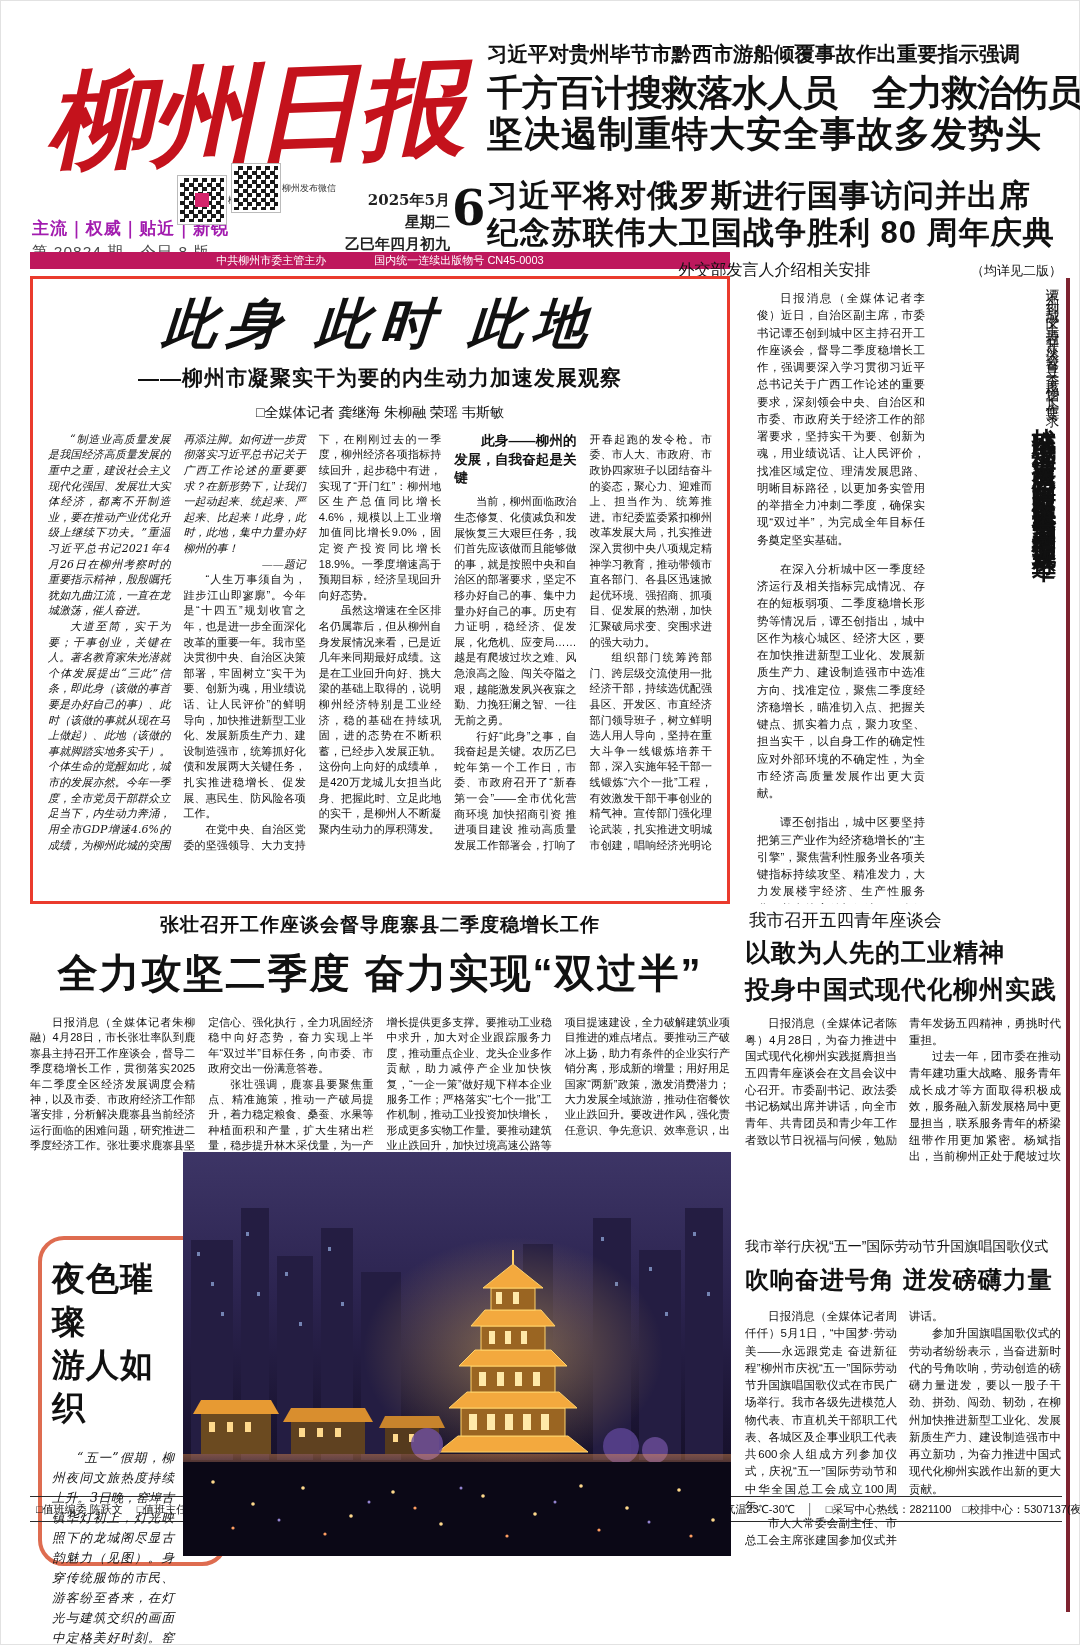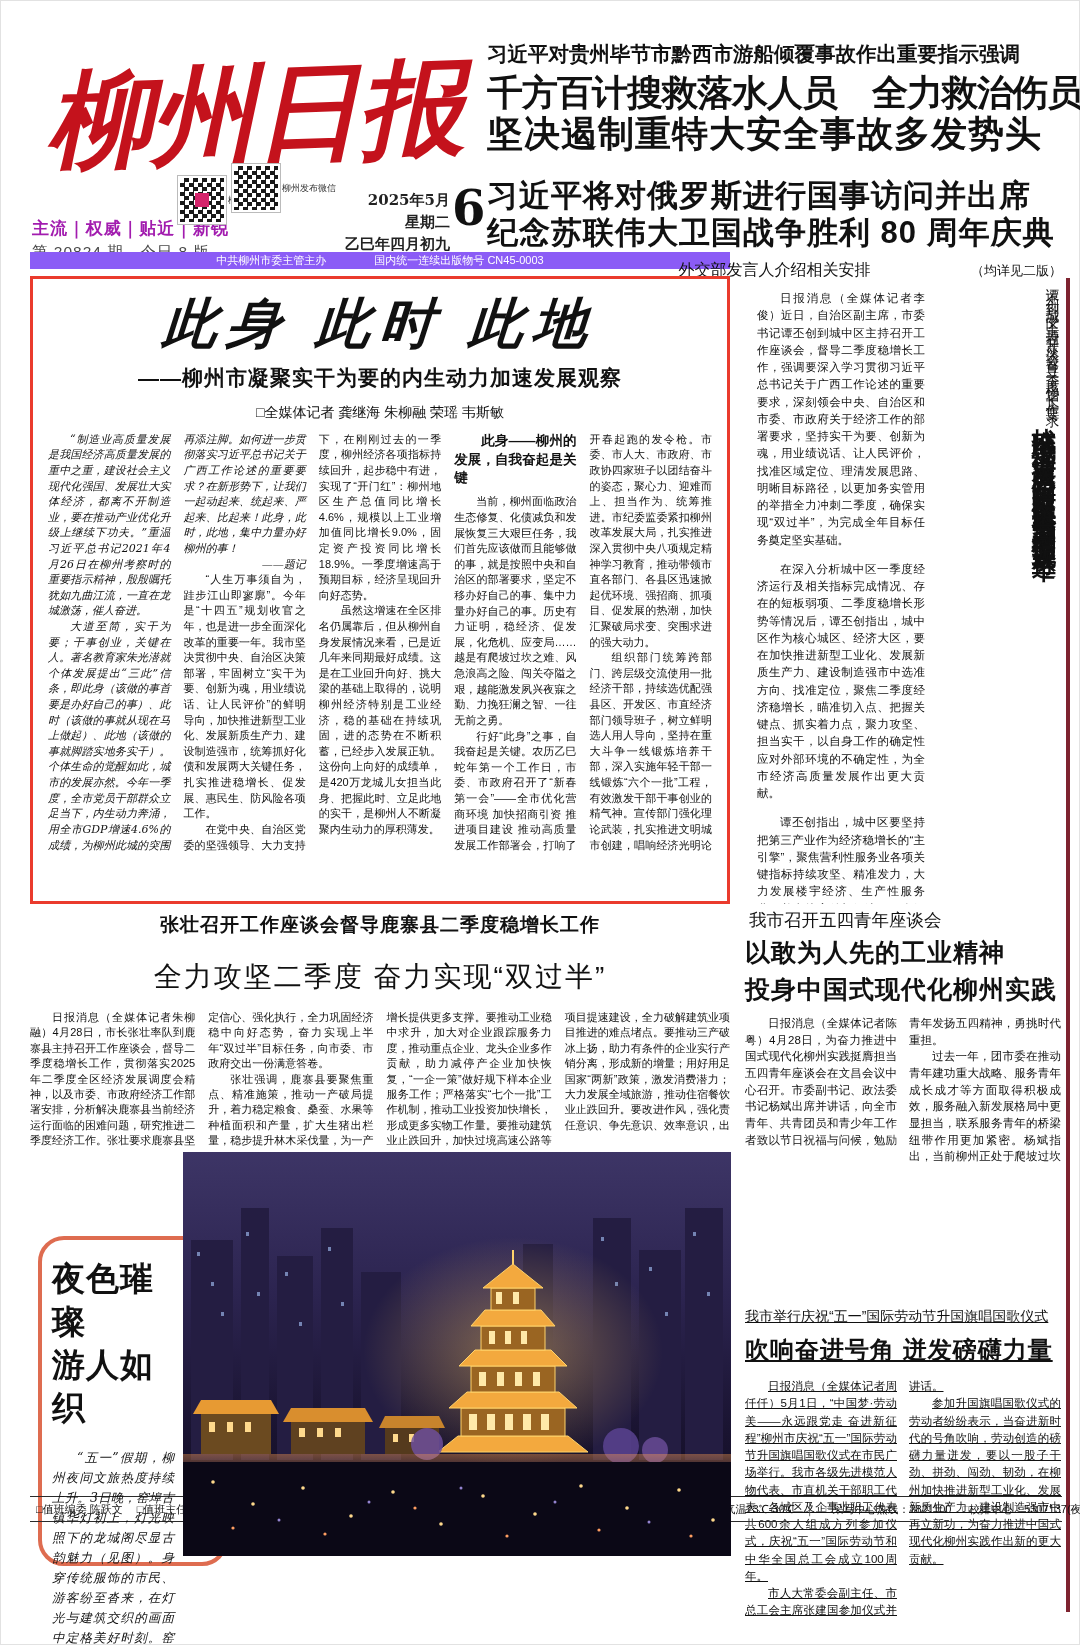--- a/index.html
+++ b/index.html
@@ -18,21 +18,21 @@
       conic-gradient(#191919 25%,#fff 0 50%,#191919 0 75%,#fff 0) 0 0/9px 9px;
       border:2px solid #fff;outline:1px solid #bbb;position:relative;}
   .qr.qr1::after{content:"";position:absolute;inset:15px;background:#d4236a;}
   .qr-wrap{display:flex;flex-direction:row;align-items:center;gap:2px;}
   .qr-label{font-size:9px;color:#333;white-space:nowrap;}
   .qr-wrap.q1{left:178px;top:176px;}
   .qr-wrap.q2{left:232px;top:164px;}
   .dateblock{left:300px;top:190px;width:150px;text-align:right;font-size:15px;line-height:1.45;
       color:#222;font-weight:bold;font-family:"DejaVu Serif",serif;}
   .page-num{left:452px;top:180px;font-size:48px;font-weight:bold;font-family:"DejaVu Serif",serif;}
-  .redbar{left:30px;top:252px;width:700px;height:17px;background:#8b5cf6;color:#fff;font-size:11px;
+  .redbar{left:30px;top:252px;width:700px;height:17px;background:#be185d;color:#fff;font-size:11px;
       display:flex;align-items:center;justify-content:center;gap:48px;white-space:nowrap;}
 
   
   .topnews{left:487px;top:40px;width:575px;}
   .tn-kicker{font-size:20.5px;font-weight:bold;white-space:nowrap;}
   .tn-h1{font-size:36px;font-weight:900;line-height:1.13;margin-top:5px;white-space:nowrap;letter-spacing:-1px;}
   .tn-h2{font-size:36px;font-weight:900;line-height:1.13;white-space:nowrap;letter-spacing:1px;margin-bottom:24px;}
   .tn-h3,.tn-h4{font-size:31px;font-weight:900;line-height:1.18;white-space:nowrap;letter-spacing:1px;}
   .tn-subrow{position:relative;margin-top:8px;font-size:16px;text-align:center;}
   .tn-note{position:absolute;right:0;top:2px;font-size:13px;}
@@ -57,39 +57,39 @@
   .tan-body p{margin:12px;text-indent:2em;}
   .tan-vert{flex:1;writing-mode:vertical-rl;display:flex;padding-left:2px;}
   .tan-kicker{font-size:13.5px;letter-spacing:5px;margin-left:10px;color:#111;}
   .tan-h{font-size:24px;font-weight:900;letter-spacing:3px;line-height:1.45;}
 
   .rule-right{left:1066px;top:278px;width:4px;height:1334px;background:#7e2330;}
 
   
   .midart{left:30px;top:912px;width:700px;}
   .mid-kicker{text-align:center;font-size:19px;font-weight:600;letter-spacing:1px;}
-  .mid-headline{text-align:center;font-size:28px;font-weight:400;letter-spacing:2px;margin-top:20px;}
+  .mid-headline{text-align:center;font-size:40px;font-weight:700;letter-spacing:2px;margin-top:8px;}
   .mid-cols{margin-top:14px;height:146px;column-count:4;column-gap:13px;font-size:11px;line-height:1.4;}
 
   
   .youthart{left:745px;top:908px;width:316px;}
   .youth-kicker{font-size:17.5px;margin-left:4px;}
   .youth-h{font-size:25px;font-weight:bold;line-height:1.3;letter-spacing:1px;margin-top:4px;}
   .youth-cols{margin-top:10px;height:158px;column-count:2;column-gap:12px;font-size:11.5px;line-height:1.45;}
 
   
   .nightbox{left:38px;top:1236px;width:182px;height:322px;border:4px solid #de6c50;border-radius:26px;}
   .photo{left:183px;top:1152px;width:548px;height:404px;z-index:2;}
   .night-content{left:52px;top:1258px;width:122px;z-index:1;}
   .night-h{font-size:33px;font-weight:900;line-height:1.3;letter-spacing:1px;}
   .night-body{margin-top:18px;font-size:12.5px;line-height:1.6;text-align:justify;
       font-family:"DejaVu Serif",serif;font-style:italic;text-indent:2em;}
 
   
-  .flagart{left:745px;top:1308px;width:316px;text-decoration:underline;}
+  .flagart{left:745px;top:1238px;width:316px;}
   .flag-kicker{font-size:14px;white-space:nowrap;}
   .flag-h{font-size:24px;font-weight:900;letter-spacing:1px;margin-top:8px;white-space:nowrap;}
   .flag-cols{margin-top:12px;height:252px;column-count:2;column-gap:12px;font-size:11.5px;line-height:1.5;}
 
   
   .footer{left:30px;top:1496px;width:1032px;height:26px;border-top:1.5px solid #2a2a2a;
       border-bottom:1.5px solid #2a2a2a;display:flex;align-items:center;font-size:11px;
       gap:12px;white-space:nowrap;box-sizing:border-box;padding:0 6px;}
   .footer .credits{display:flex;gap:14px;}
   .fdiv{color:#555;}

